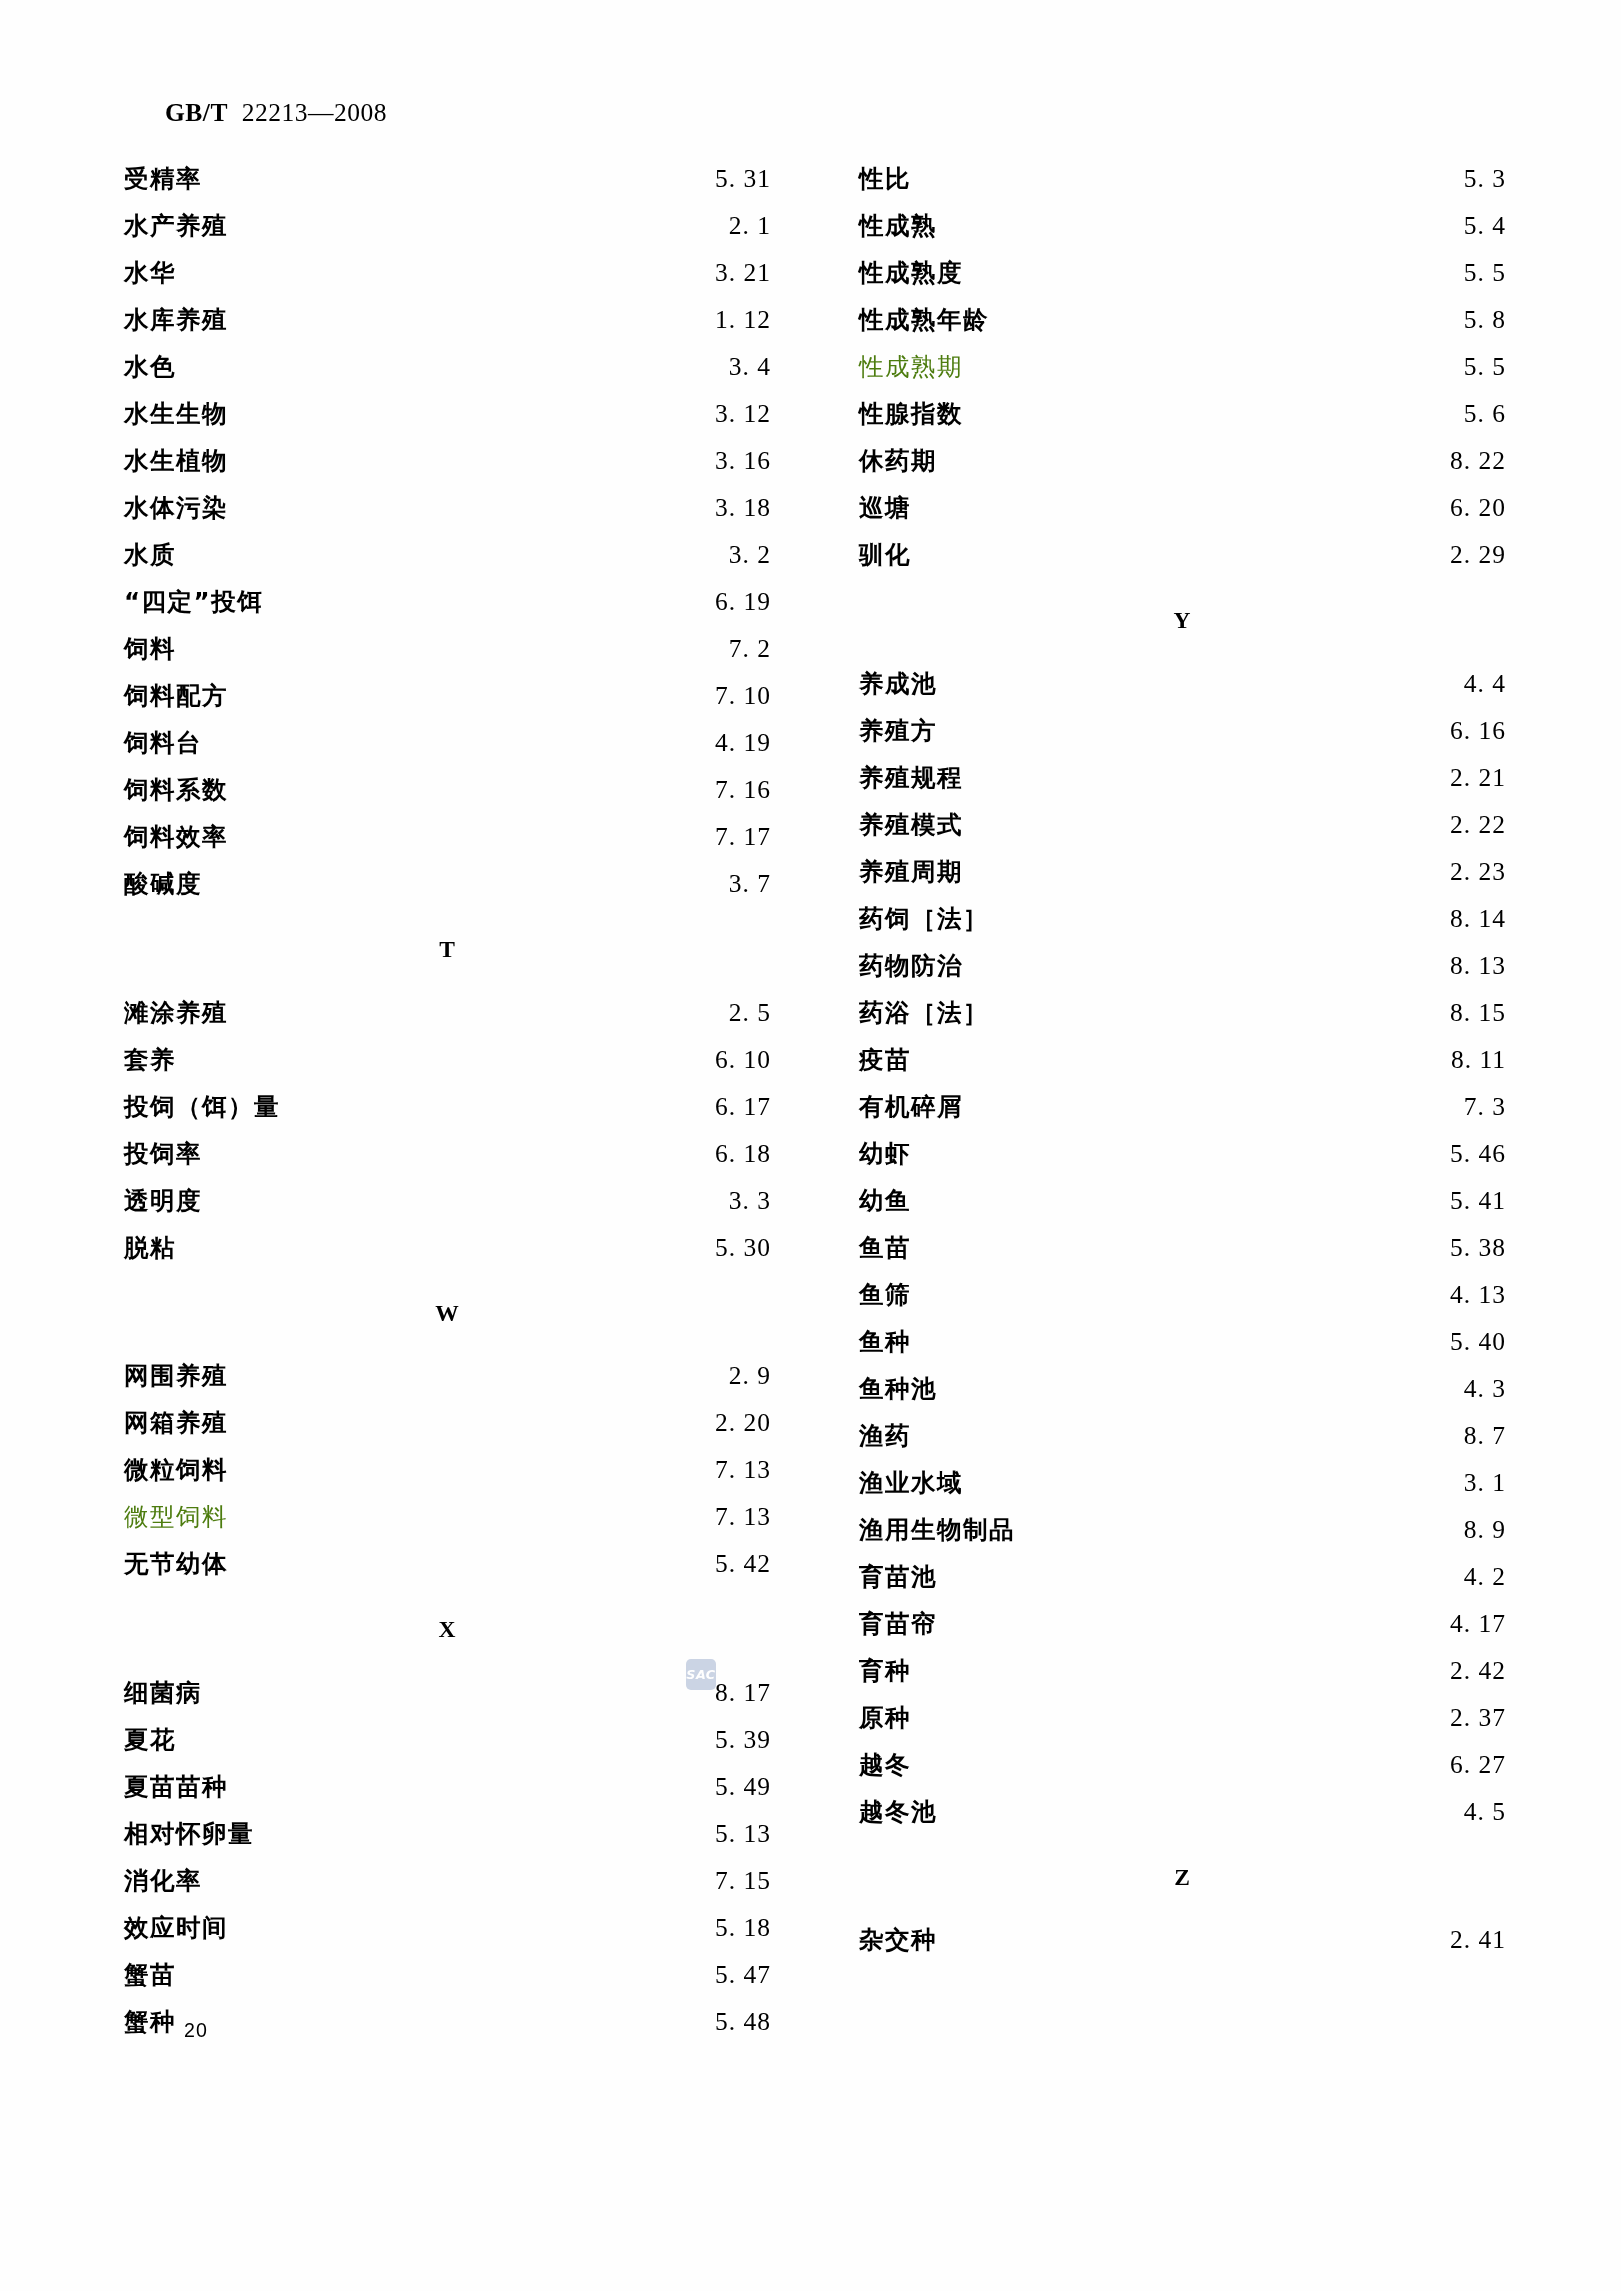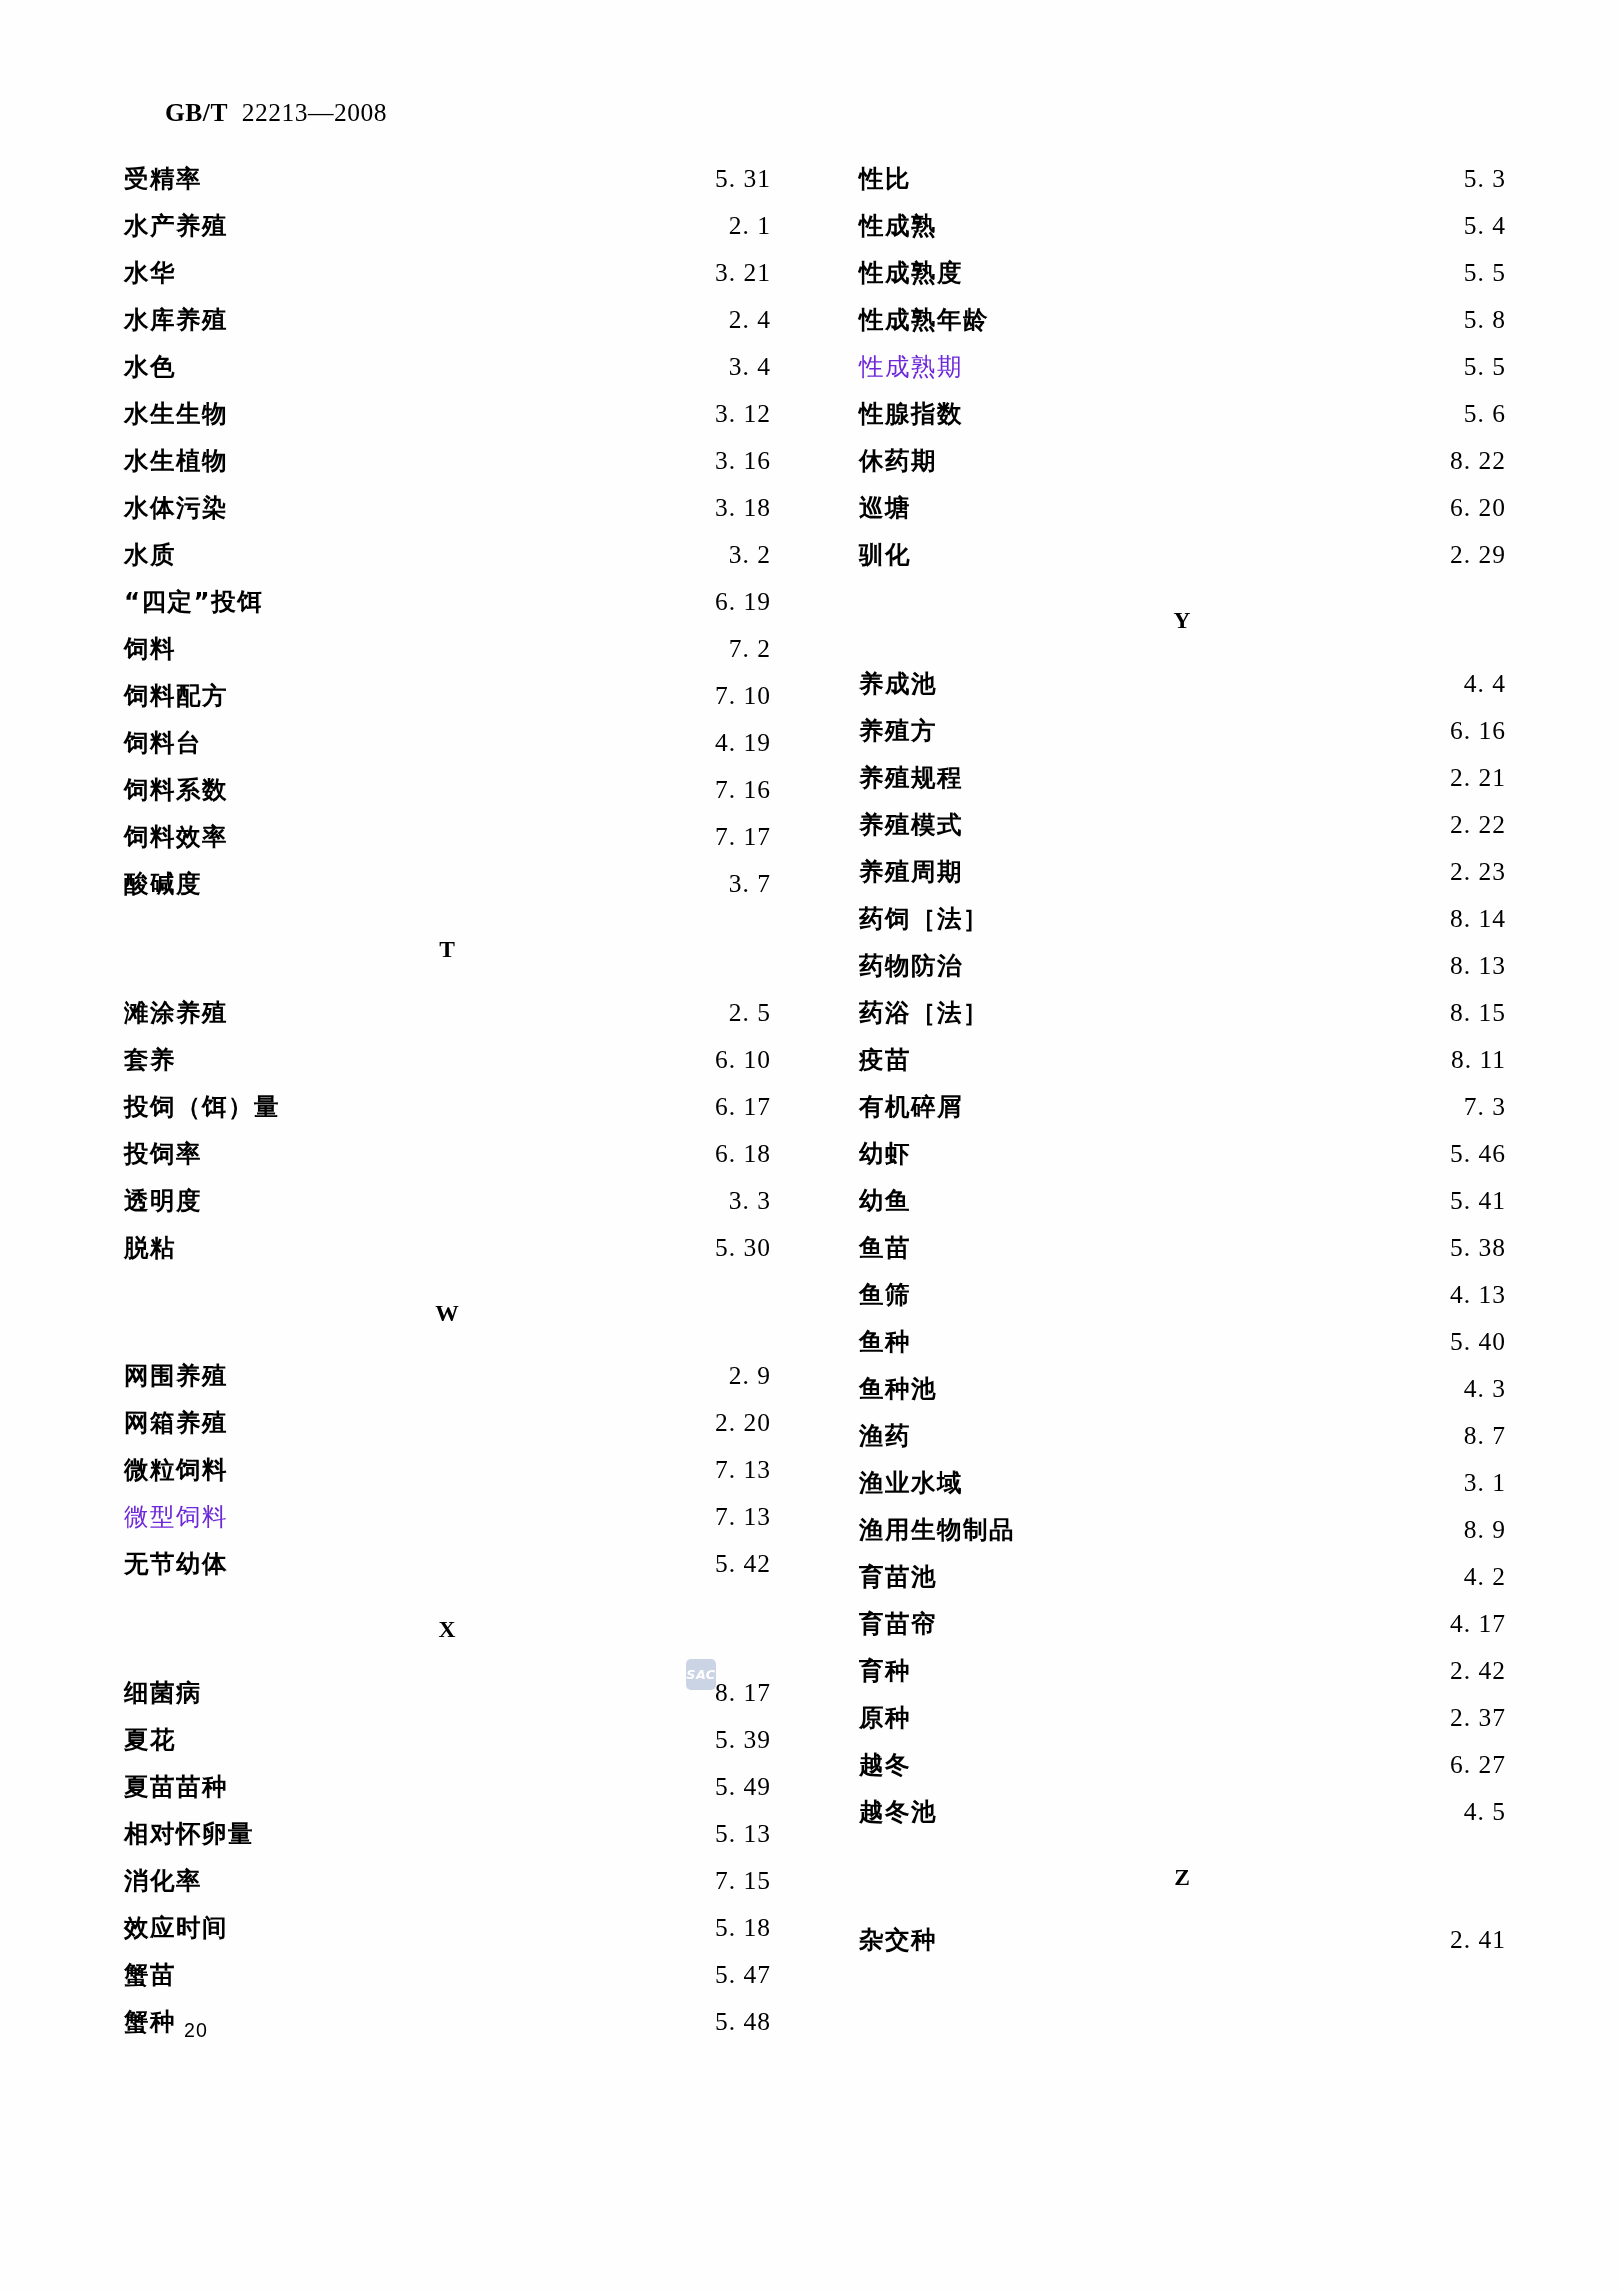--- a/index.html
+++ b/index.html
@@ -75,21 +75,21 @@
     white-space: nowrap;
   }
   .entry .term {
     font-family: "DejaVu Sans", "Liberation Sans", sans-serif;
     font-size: 24.5px;
     font-weight: 600;
     letter-spacing: 1.5px;
     flex: 0 0 auto;
   }
   .entry.faded .term {
-    color: #6d28d9;
+    color: #4d7c0f;
     font-weight: 400;
   }
   .entry .leader {
     flex: 1 1 auto;
     overflow: hidden;
     margin: 0 3.9px;
     position: relative;
     height: 1em;
   }
   .entry .leader::before {
@@ -172,21 +172,21 @@
           <span class="num">2. 1</span>
         </div>
         <div class="entry">
           <span class="term">水华</span>
           <span class="leader"></span>
           <span class="num">3. 21</span>
         </div>
         <div class="entry">
           <span class="term">水库养殖</span>
           <span class="leader"></span>
-          <span class="num">2. 4</span>
+          <span class="num">1. 12</span>
         </div>
         <div class="entry">
           <span class="term">水色</span>
           <span class="leader"></span>
           <span class="num">3. 4</span>
         </div>
         <div class="entry">
           <span class="term">水生生物</span>
           <span class="leader"></span>
           <span class="num">3. 12</span>

